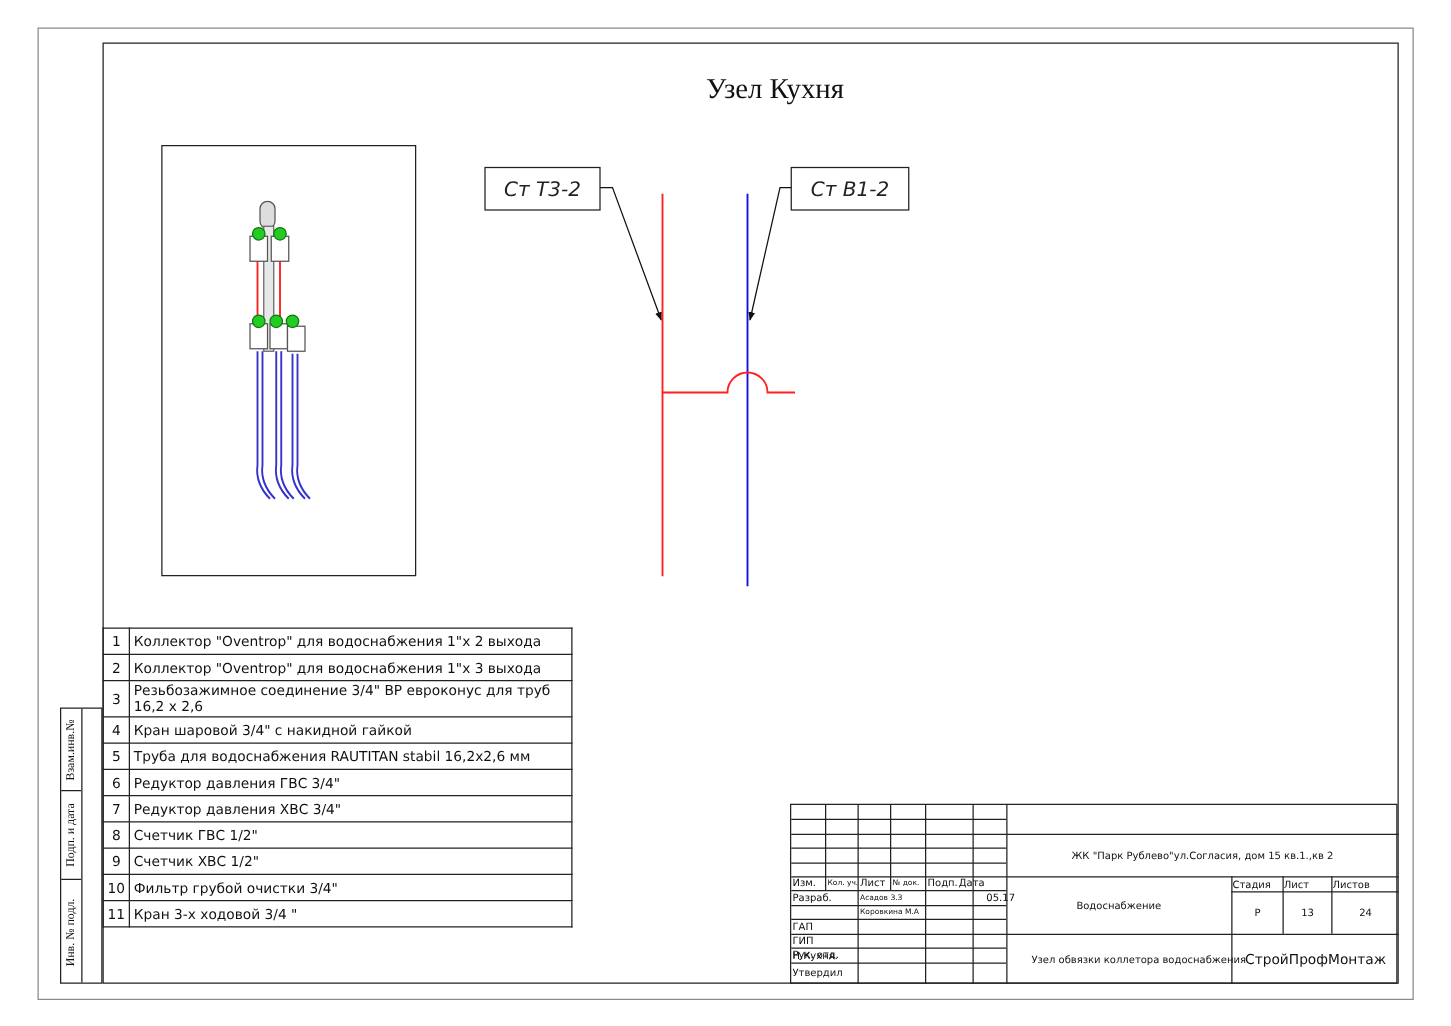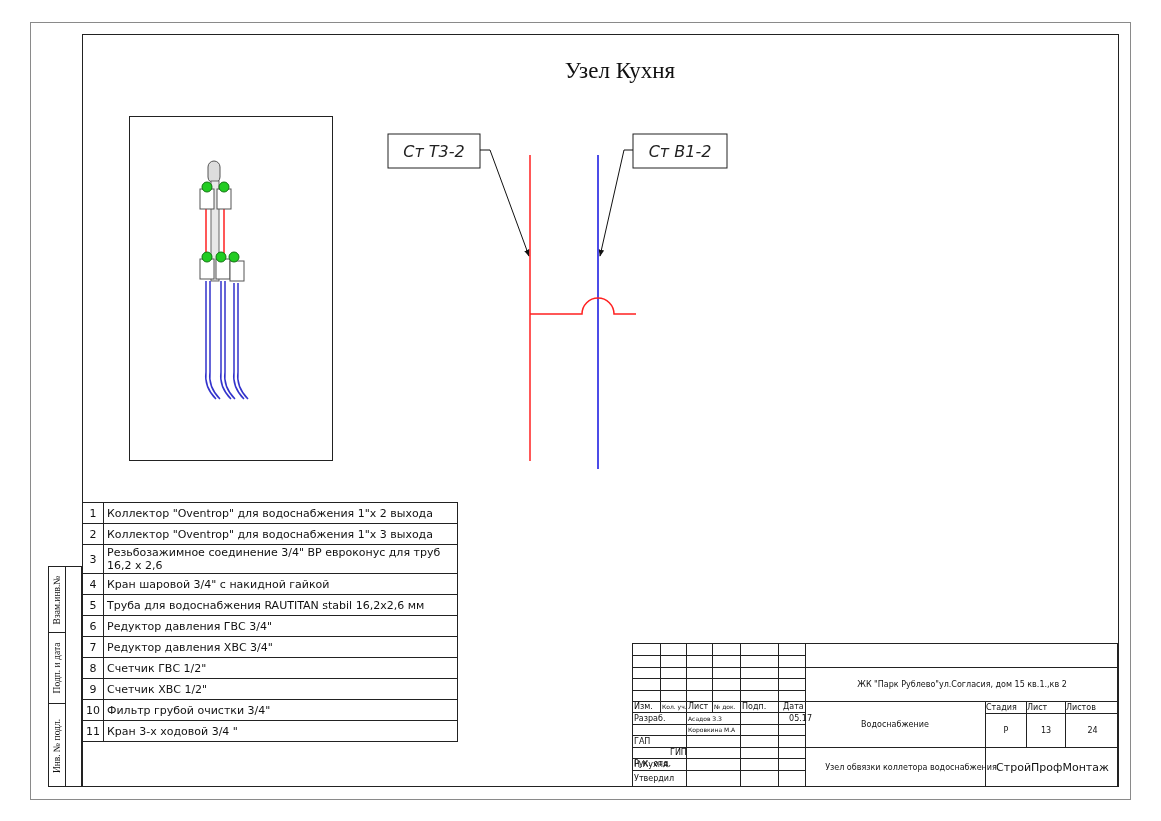--- a/index.html
+++ b/index.html
@@ -355,26 +355,26 @@
   <div class="hl" style="left:352px;top:69px;width:134px;"></div>
   <div class="vl" style="left:352px;top:57px;height:86px;"></div>
   <div class="vl" style="left:393px;top:57px;height:46px;"></div>
   <div class="vl" style="left:432px;top:57px;height:46px;"></div>
 
   <div class="tb-cell" style="left:1px;top:57px;width:26px;height:11px;">Изм.</div>
   <div class="tb-cell" style="left:29px;top:57px;width:24px;height:11px;font-size:6px;">Кол. уч.</div>
   <div class="tb-cell" style="left:55px;top:57px;width:24px;height:11px;">Лист</div>
   <div class="tb-cell" style="left:81px;top:57px;width:26px;height:11px;font-size:6px;">№ док.</div>
   <div class="tb-cell" style="left:109px;top:57px;width:36px;height:11px;">Подп.</div>
-  <div class="tb-cell" style="left:150px;top:57px;width:25px;height:11px;">Дата</div>
+  <div class="tb-cell" style="left:134px;top:57px;width:25px;height:11px;">Дата</div>
 
   <div class="tb-cell" style="left:1px;top:68px;width:52px;height:12px;">Разраб.</div>
   <div class="tb-cell" style="left:1px;top:72px;width:52px;height:11px;margin-top:42px;">Рук. отд.</div>
   <div class="tb-cell" style="left:1px;top:91px;width:52px;height:12px;">ГАП</div>
-  <div class="tb-cell" style="left:1px;top:103px;width:52px;height:11px;padding-left:36px;">ГИП</div>
+  <div class="tb-cell" style="left:1px;top:103px;width:52px;height:11px;">ГИП</div>
   <div class="tb-cell" style="left:1px;top:114px;width:52px;height:12px;">Н.Кухня.</div>
   <div class="tb-cell" style="left:1px;top:126px;width:52px;height:16px;">Утвердил</div>
 
   <div class="tb-cell" style="left:55px;top:68px;width:52px;height:12px;font-size:6px;">Асадов З.З</div>
   <div class="tb-cell" style="left:55px;top:80px;width:52px;height:11px;font-size:6px;">Коровкина М.А</div>
   <div class="tb-cell" style="left:155px;top:68px;width:24px;height:12px;justify-content:flex-end;">05.17</div>
 
   <div class="tb-cell" style="left:172px;top:23px;width:314px;height:34px;justify-content:center;">ЖК "Парк Рублево"ул.Согласия, дом 15 кв.1.,кв 2</div>
   <div class="tb-cell" style="left:172px;top:57px;width:180px;height:46px;justify-content:center;">Водоснабжение</div>
   <div class="tb-cell" style="left:172px;top:103px;width:180px;height:40px;justify-content:center;margin-left:16px;">Узел обвязки коллетора водоснабжения</div>

